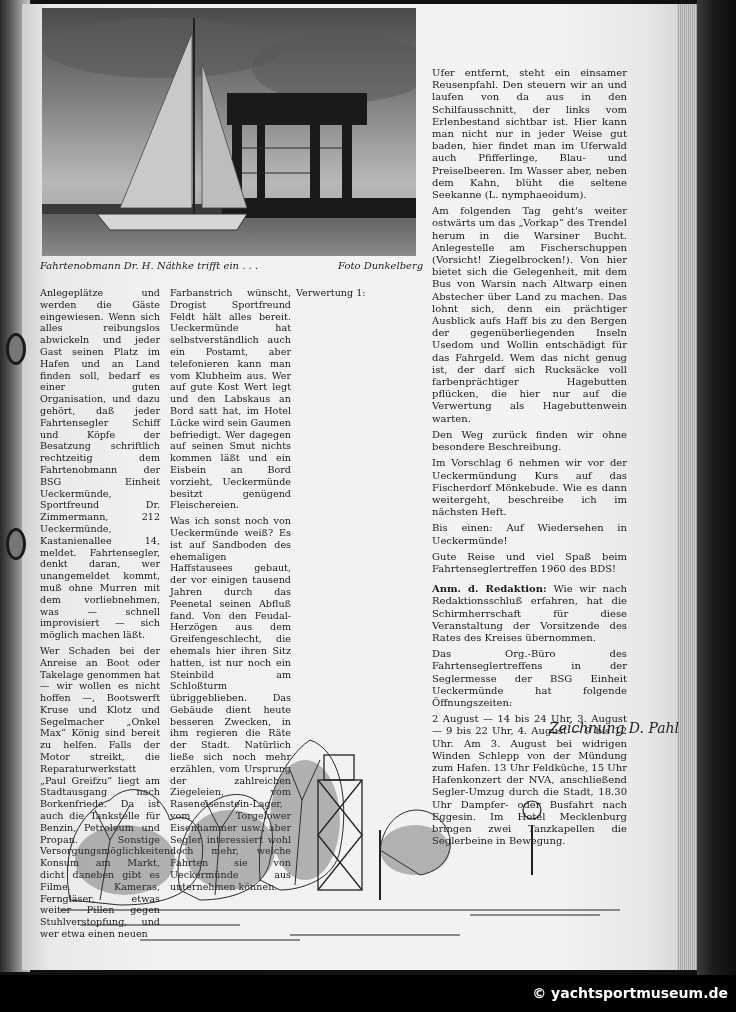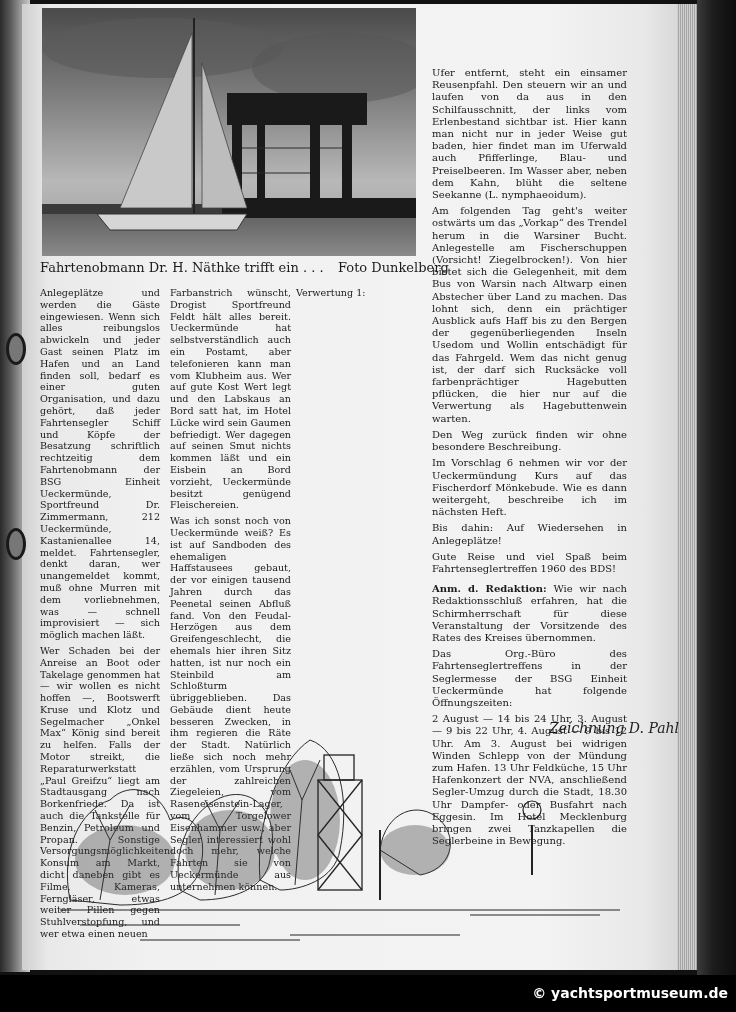--- a/index.html
+++ b/index.html
@@ -31,21 +31,21 @@
   .ring {
     position: absolute; left: 6px; width: 14px; height: 26px; border-radius: 50%;
     border: 3px solid #1a1a1a; background: #777;
   }
   .photo {
     position: absolute; left: 42px; top: 8px; width: 374px; height: 248px;
     overflow: hidden; background: #6f6f6f;
   }
   .photo svg { display: block; }
   .caption {
-    position: absolute; top: 260px; font-size: 13px; color: #1c1c1c;
+    position: absolute; top: 260px; font-style: italic; font-size: 10px; color: #1c1c1c;
   }
   .caption.left { left: 40px; }
   .caption.right { left: 338px; }
   .col {
     position: absolute; font-size: 9.6px; line-height: 11.8px; color: #1a1a1a;
     text-align: justify; hyphens: manual;
   }
   .col p { margin: 0 2px 4px 0; }
   .col-a { left: 40px; top: 287px; width: 122px; }
   .col-c { left: 291px; top: 287px; width: 125px; }
@@ -130,21 +130,21 @@
   </div>
   <div class="col" style="left:296px;top:287px;width:120px;">
     <p>Verwertung 1:</p>
   </div>
 
   <div class="col col-d">
     <p>Ufer entfernt, steht ein einsamer Reusenpfahl. Den steuern wir an und laufen von da aus in den Schilfausschnitt, der links vom Erlenbestand sichtbar ist. Hier kann man nicht nur in jeder Weise gut baden, hier findet man im Uferwald auch Pfifferlinge, Blau- und Preiselbeeren. Im Wasser aber, neben dem Kahn, blüht die seltene Seekanne (L. nymphaeoidum).</p>
     <p>Am folgenden Tag geht's weiter ostwärts um das „Vorkap“ des Trendel herum in die Warsiner Bucht. Anlegestelle am Fischerschuppen (Vorsicht! Ziegelbrocken!). Von hier bietet sich die Gelegenheit, mit dem Bus von Warsin nach Altwarp einen Abstecher über Land zu machen. Das lohnt sich, denn ein prächtiger Ausblick aufs Haff bis zu den Bergen der gegenüberliegenden Inseln Usedom und Wollin entschädigt für das Fahrgeld. Wem das nicht genug ist, der darf sich Rucksäcke voll farbenprächtiger Hagebutten pflücken, die hier nur auf die Verwertung als Hagebuttenwein warten.</p>
     <p>Den Weg zurück finden wir ohne besondere Beschreibung.</p>
     <p>Im Vorschlag 6 nehmen wir vor der Ueckermündung Kurs auf das Fischerdorf Mönkebude. Wie es dann weitergeht, beschreibe ich im nächsten Heft.</p>
-    <p>Bis dahin: Auf Wiedersehen in Anlegeplätze!</p>
+    <p>Bis einen: Auf Wiedersehen in Ueckermünde!</p>
     <p>Gute Reise und viel Spaß beim Fahrtenseglertreffen 1960 des BDS!</p>
     <p style="margin-top:8px;"><span class="bold">Anm. d. Redaktion:</span><span> Wie wir nach Redaktionsschluß erfahren, hat die Schirmherrschaft für diese Veranstaltung der Vorsitzende des Rates des Kreises übernommen.</span></p>
     <p>Das Org.-Büro des Fahrtenseglertreffens in der Seglermesse der BSG Einheit Ueckermünde hat folgende Öffnungszeiten:</p>
     <p>2 August — 14 bis 24 Uhr, 3. August — 9 bis 22 Uhr, 4. August — 9 bis 12 Uhr. Am 3. August bei widrigen Winden Schlepp von der Mündung zum Hafen. 13 Uhr Feldküche, 15 Uhr Hafenkonzert der NVA, anschließend Segler-Umzug durch die Stadt, 18.30 Uhr Dampfer- oder Busfahrt nach Eggesin. Im Hotel Mecklenburg bringen zwei Tanzkapellen die Seglerbeine in Bewegung.</p>
   </div>
 
   <div class="sketch">
     <svg width="590" height="260" viewBox="0 0 590 260">
       <g fill="none" stroke="#2a2a2a" stroke-width="1">
         <path d="M30,200 C20,150 40,110 70,100 C90,80 120,90 130,120 C150,110 170,130 160,170 C150,200 110,205 80,205 Z"></path>

